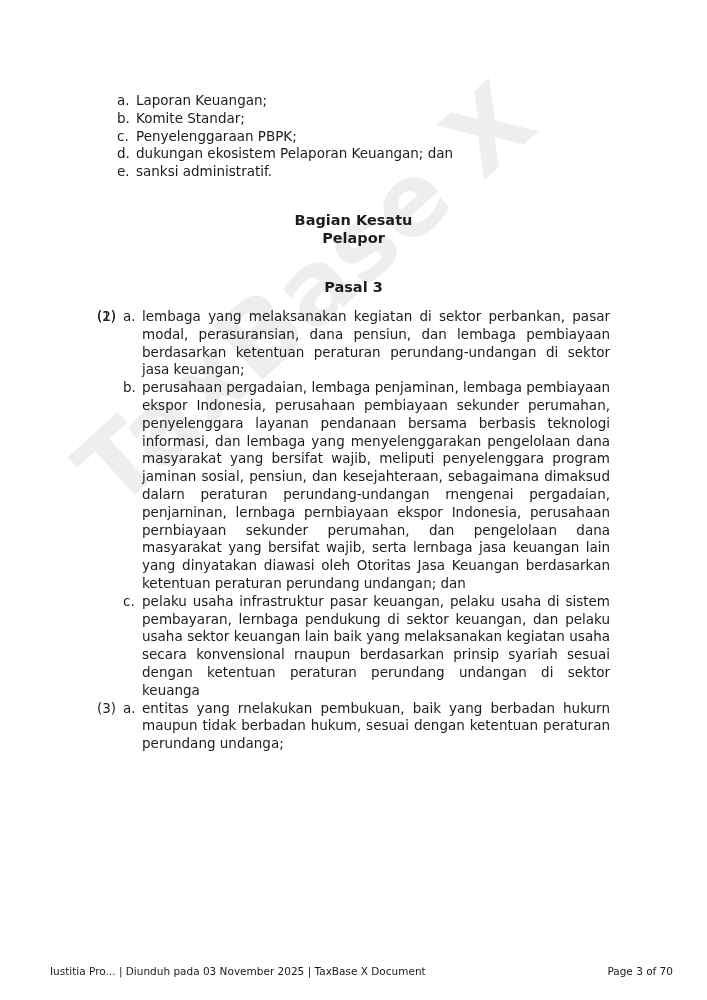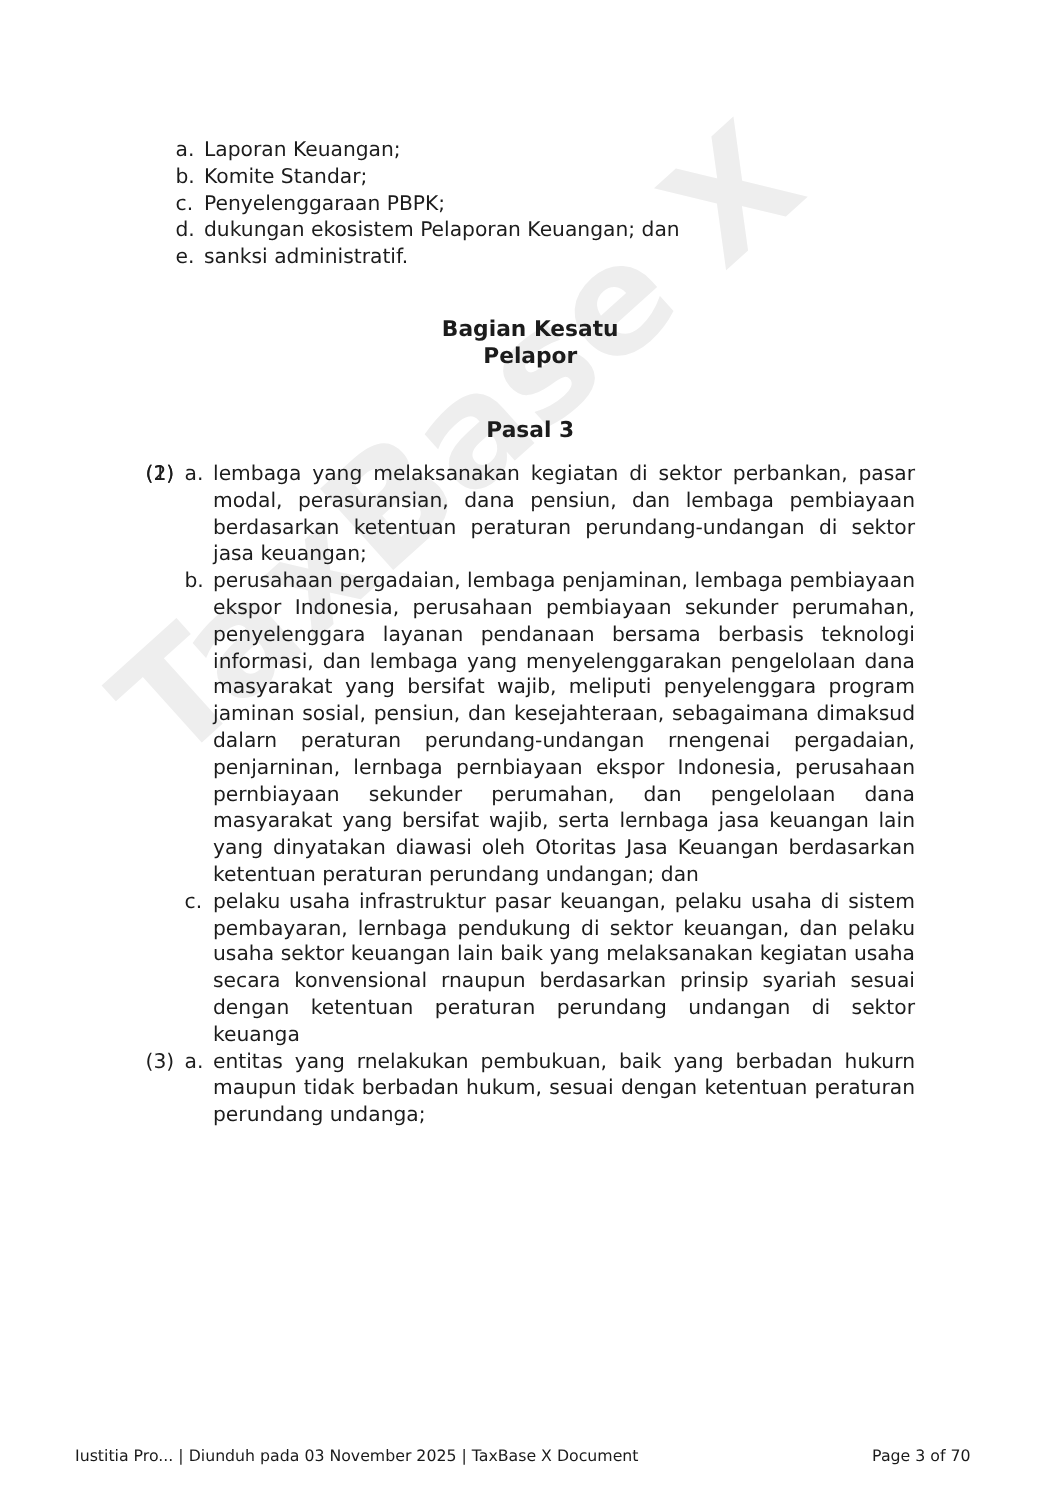--- a/index.html
+++ b/index.html
@@ -73,21 +73,21 @@
     text-align: justify;
   }
   .sub-item > .marker {
     position: absolute;
     left: 0;
     top: 0;
   }
   .footer {
     position: absolute;
     left: 50px;
-    right: 60px;
+    right: 34px;
     bottom: 22px;
     display: flex;
     justify-content: space-between;
     align-items: baseline;
     font-size: 10.5px;
     line-height: 13px;
     color: #1a1a1a;
     z-index: 1;
   }
 </style>

